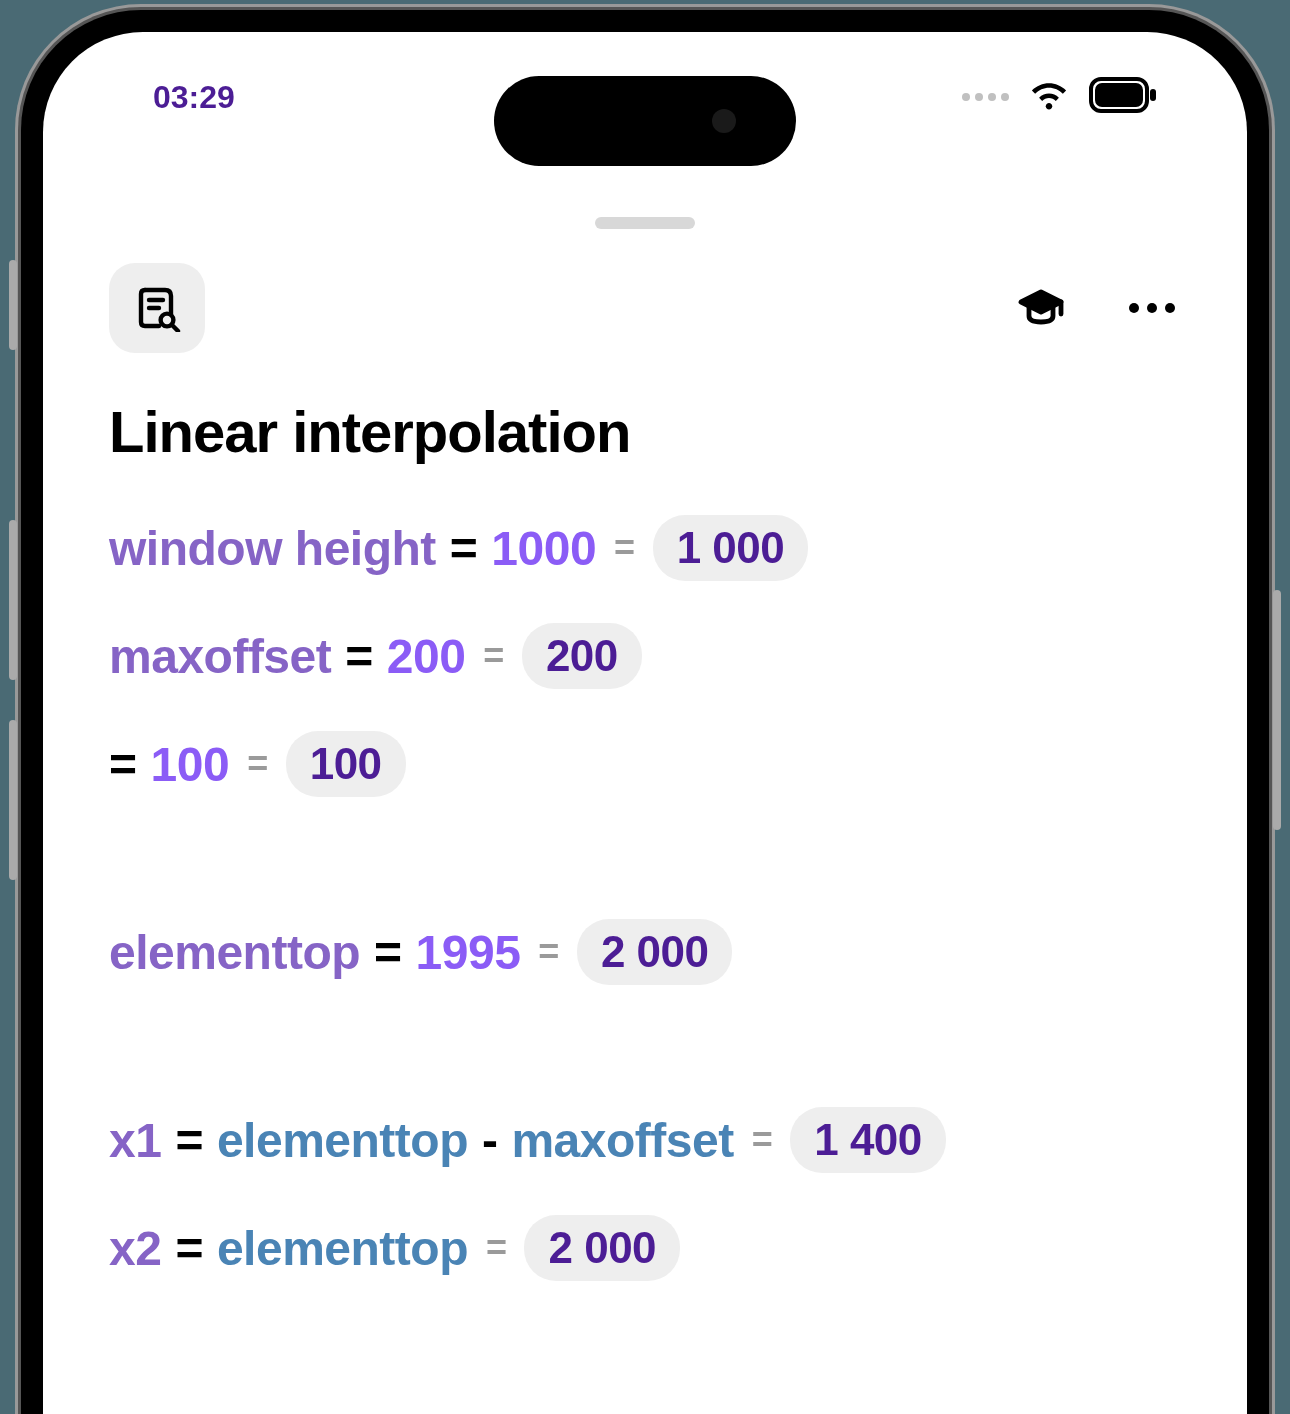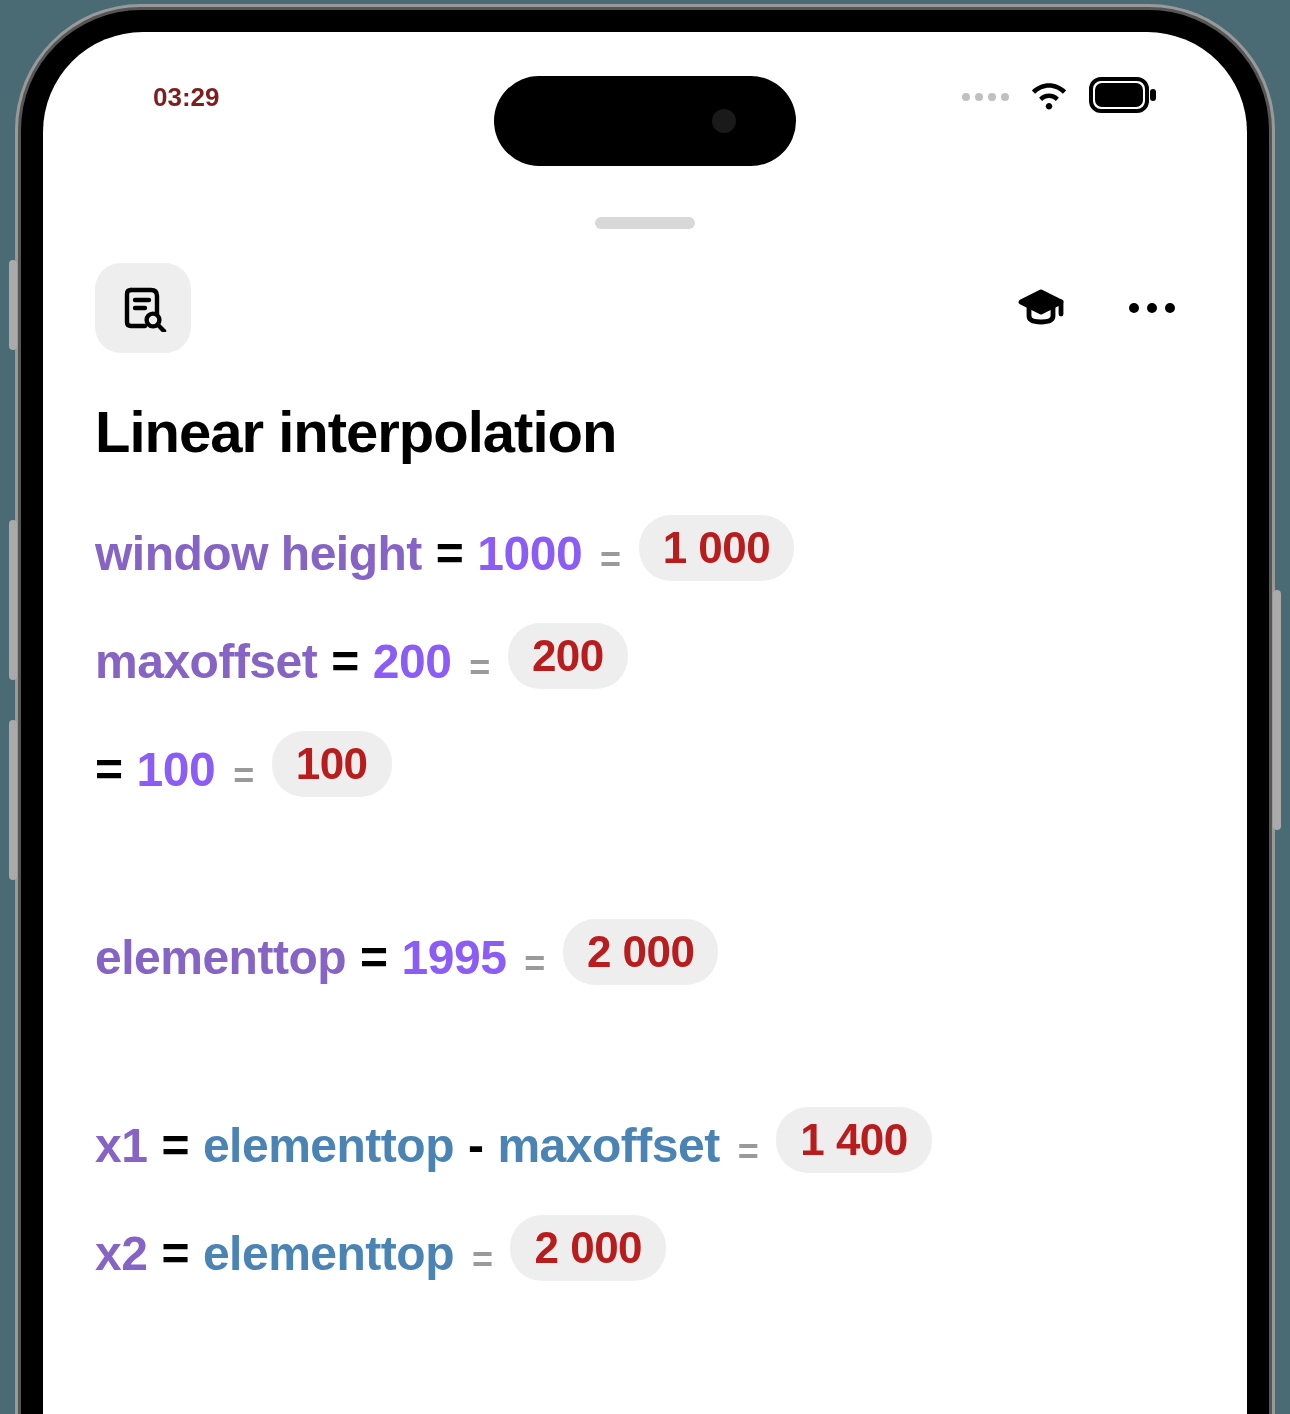--- a/index.html
+++ b/index.html
@@ -68,23 +68,23 @@
       left: 0;
       right: 0;
       height: 130px;
       display: flex;
       justify-content: space-between;
       align-items: center;
       padding: 0 70px;
       z-index: 5;
     }
     .status-time {
-      font-size: 26px;
+      font-size: 32px;
       font-weight: 700;
-      color: #7f1d1d;
+      color: #4c1d95;
       padding-left: 40px;
     }
     .status-right {
       display: flex;
       align-items: center;
       gap: 18px;
       padding-right: 20px;
     }
     .cellular-dots {
       display: flex;
@@ -104,21 +104,21 @@
       left: 50%;
       transform: translateX(-50%);
       width: 100px;
       height: 12px;
       background: #d8d8d8;
       border-radius: 6px;
     }
     .app-content {
       position: absolute;
       top: 226px;
-      left: 0;
+      left: 14px;
       right: 0;
       padding: 0 52px;
     }
     .toolbar {
       display: flex;
       justify-content: space-between;
       align-items: center;
       height: 100px;
       margin-bottom: 40px;
     }
@@ -140,33 +140,33 @@
       font-weight: 800;
       color: #000;
       margin-bottom: 50px;
       letter-spacing: -1px;
     }
     .line {
       font-size: 48px;
       font-weight: 700;
       margin-bottom: 42px;
       display: flex;
-      align-items: flex-end;
+      align-items: center;
       flex-wrap: wrap;
       gap: 14px;
       letter-spacing: -0.5px;
     }
     .var-new { color: #8664c6; }
     .var-ref { color: #4a84b5; }
     .op { color: #000; font-weight: 700; }
     .val { color: #8b5cf6; font-weight: 800; }
     .eq-small { color: #9a9a9a; font-size: 36px; font-weight: 600; padding: 0 4px; }
     .result-pill {
       background: #eeeeee;
-      color: #b91c1c;
+      color: #4c1d95;
       font-weight: 700;
       border-radius: 32px;
       padding: 8px 24px;
       font-size: 44px;
     }
     .gap { height: 80px; }
   </style>
 </head>
 <body>
 

